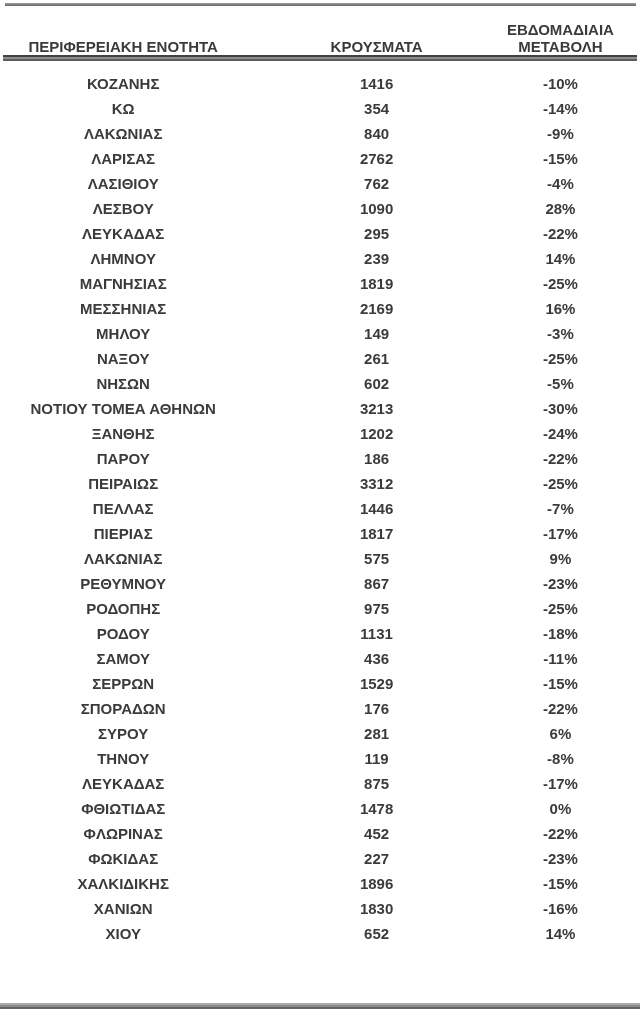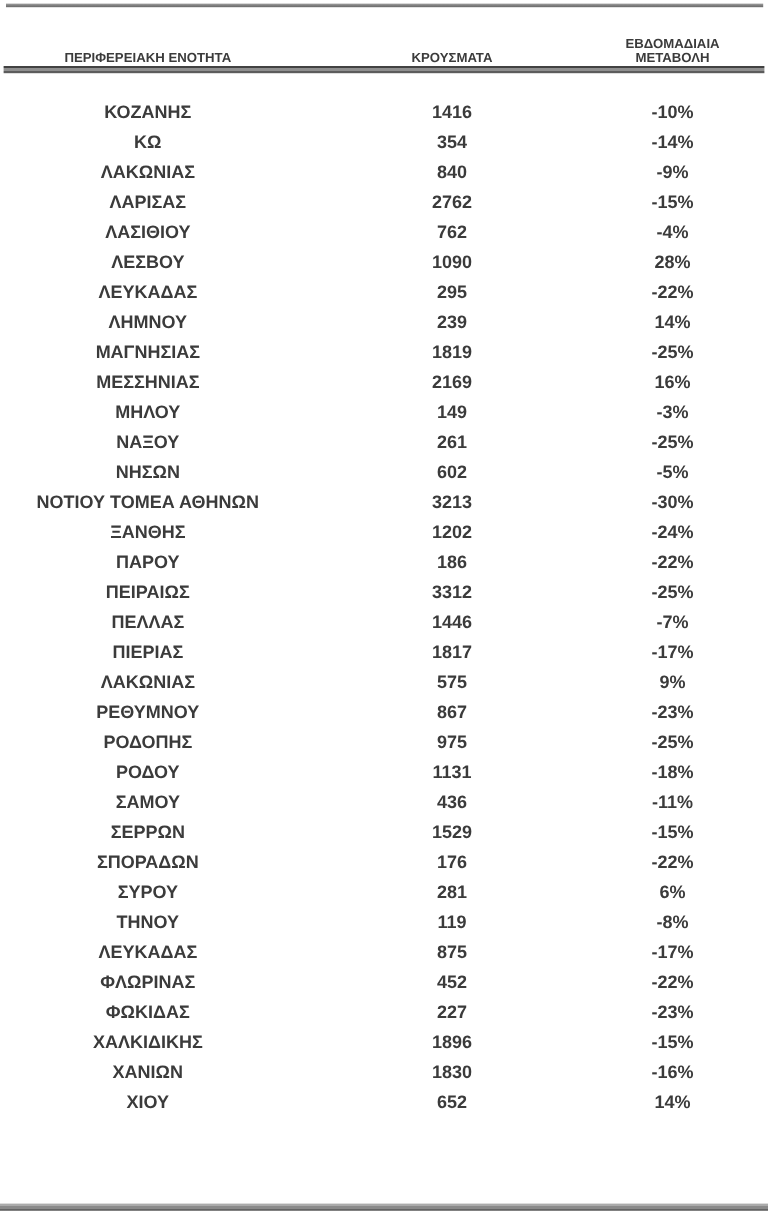--- a/index.html
+++ b/index.html
@@ -62,39 +62,39 @@
     font-weight: bold;
     color: #3b3b3b;
     padding: 0;
     overflow: hidden;
     white-space: nowrap;
   }
   thead th {
     height: 55px;
     vertical-align: bottom;
     padding-bottom: 6px;
-    font-size: 11px;
+    font-size: 15px;
     line-height: 1.1;
   }
   thead th.c3 {
     white-space: normal;
   }
   thead th.c3 .hline {
     display: block;
   }
   tbody td {
     height: 25px;
     font-size: 15px;
     line-height: 25px;
   }
   .c3 {
     padding-right: 26px;
   }
   tbody tr:first-child td {
-    padding-top: 20px;
+    padding-top: 10px;
   }
 </style>
 </head>
 <body>
 
 <div class="page">
 
   <div class="rule top-rule"></div>
   <div class="rule head-rule"></div>
   <div class="rule bottom-rule"></div>
@@ -255,20 +255,25 @@
           <td class="c1">ΤΗΝΟΥ</td>
           <td class="c2">119</td>
           <td class="c3">-8%</td>
         </tr>
         <tr>
           <td class="c1">ΛΕΥΚΑΔΑΣ</td>
           <td class="c2">875</td>
           <td class="c3">-17%</td>
         </tr>
         <tr>
+          <td class="c1">ΦΘΙΩΤΙΔΑΣ</td>
+          <td class="c2">1478</td>
+          <td class="c3">0%</td>
+        </tr>
+        <tr>
           <td class="c1">ΦΛΩΡΙΝΑΣ</td>
           <td class="c2">452</td>
           <td class="c3">-22%</td>
         </tr>
         <tr>
           <td class="c1">ΦΩΚΙΔΑΣ</td>
           <td class="c2">227</td>
           <td class="c3">-23%</td>
         </tr>
         <tr>

